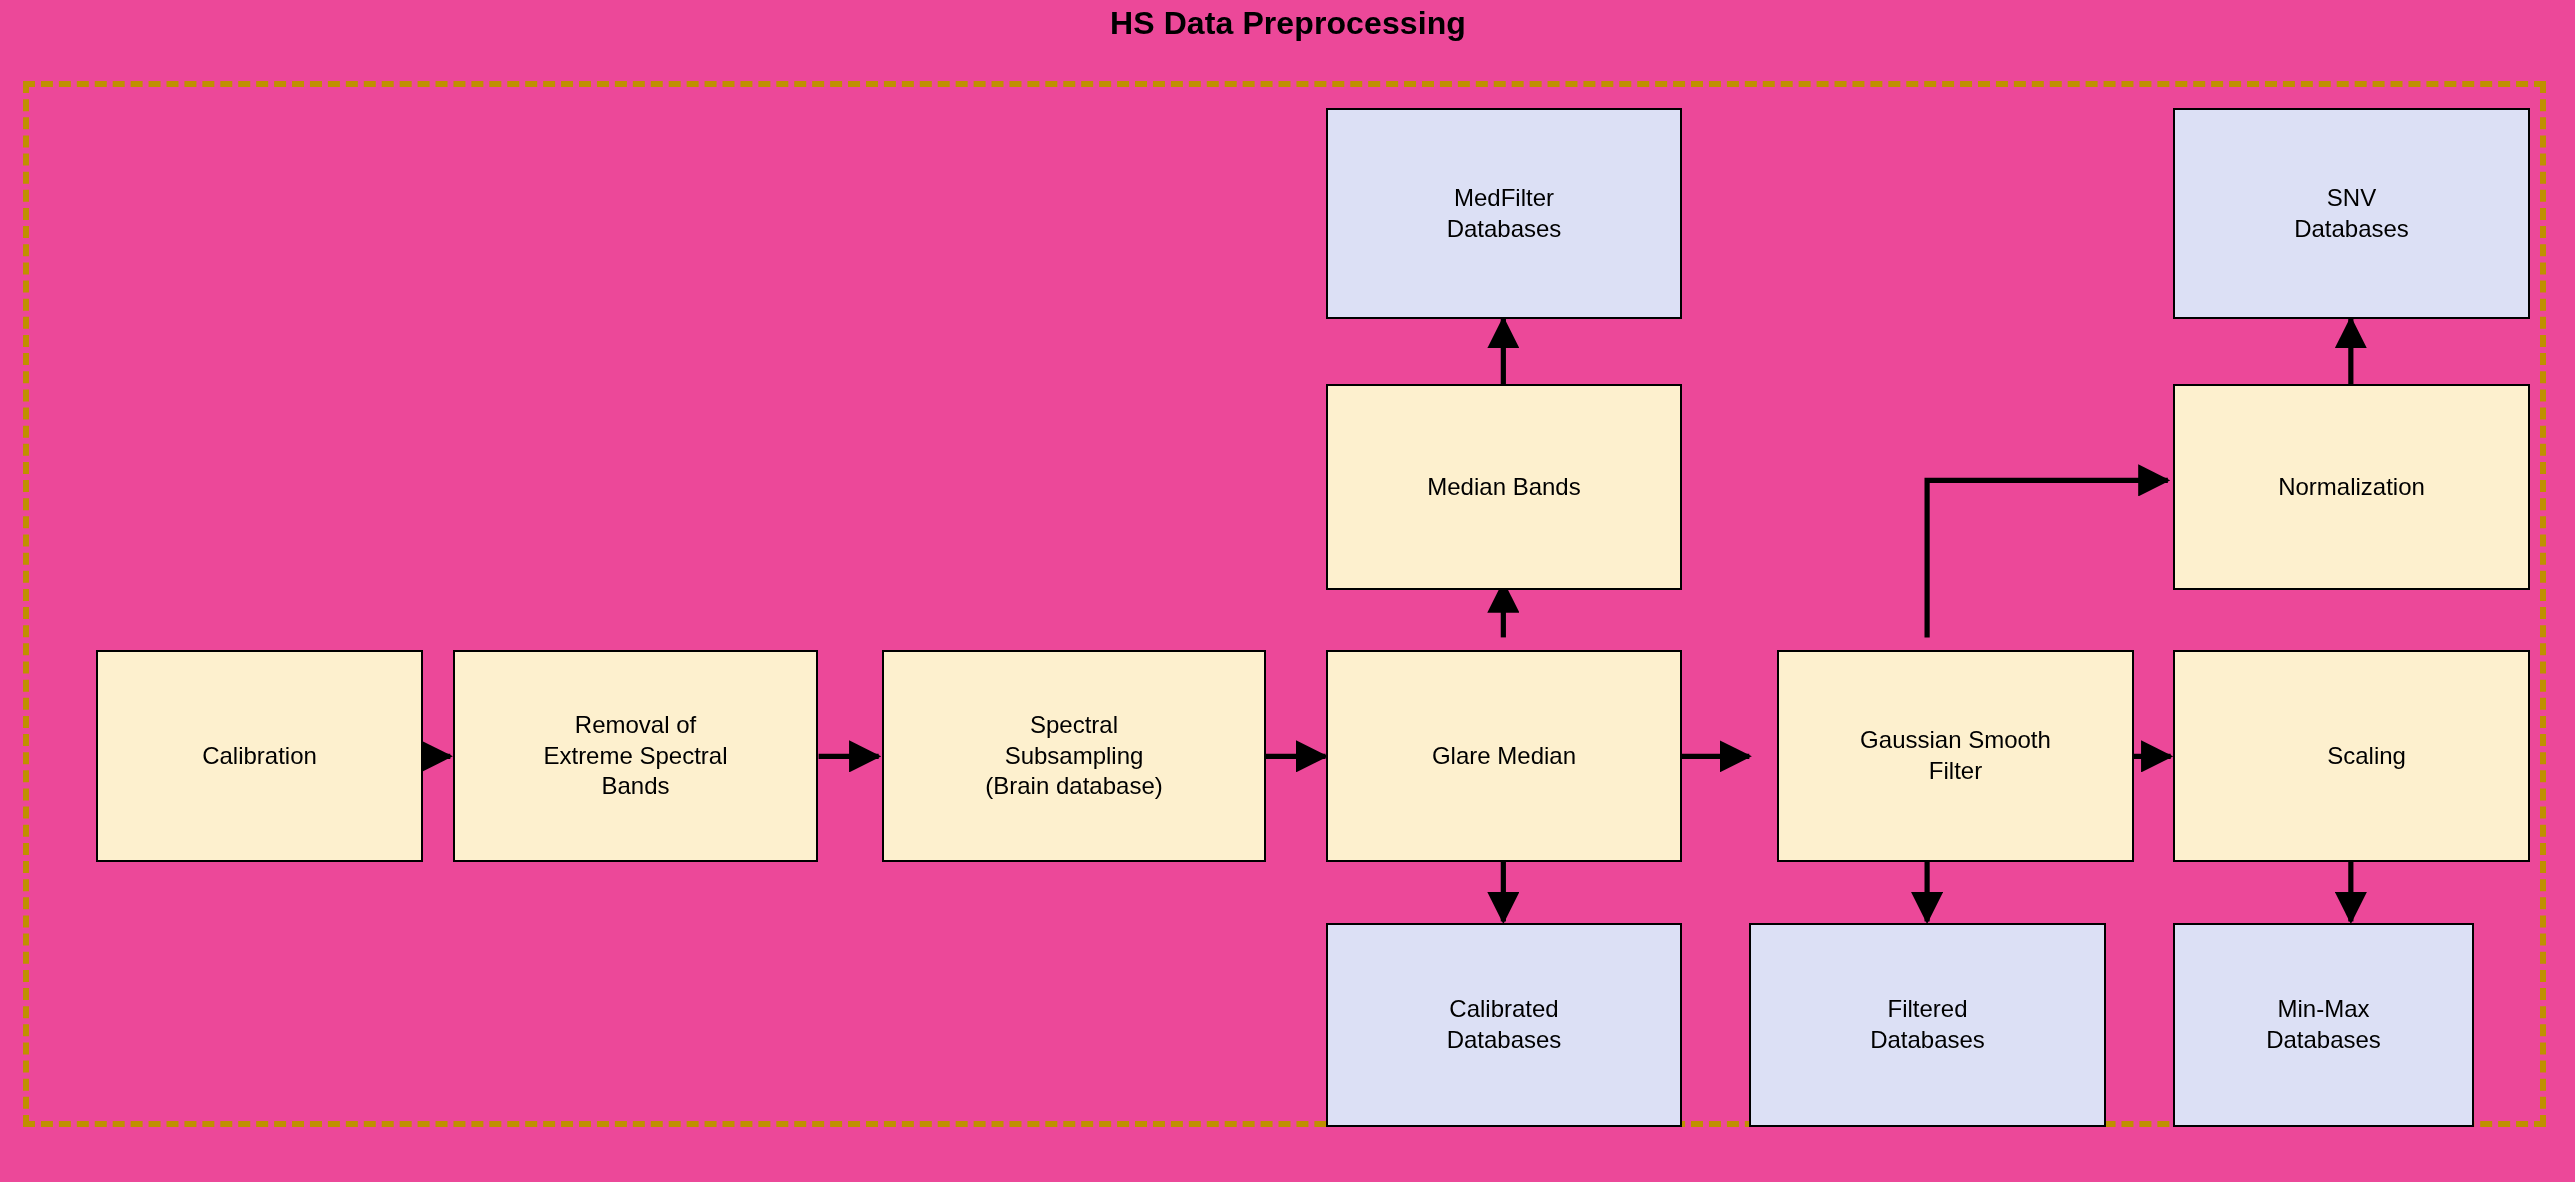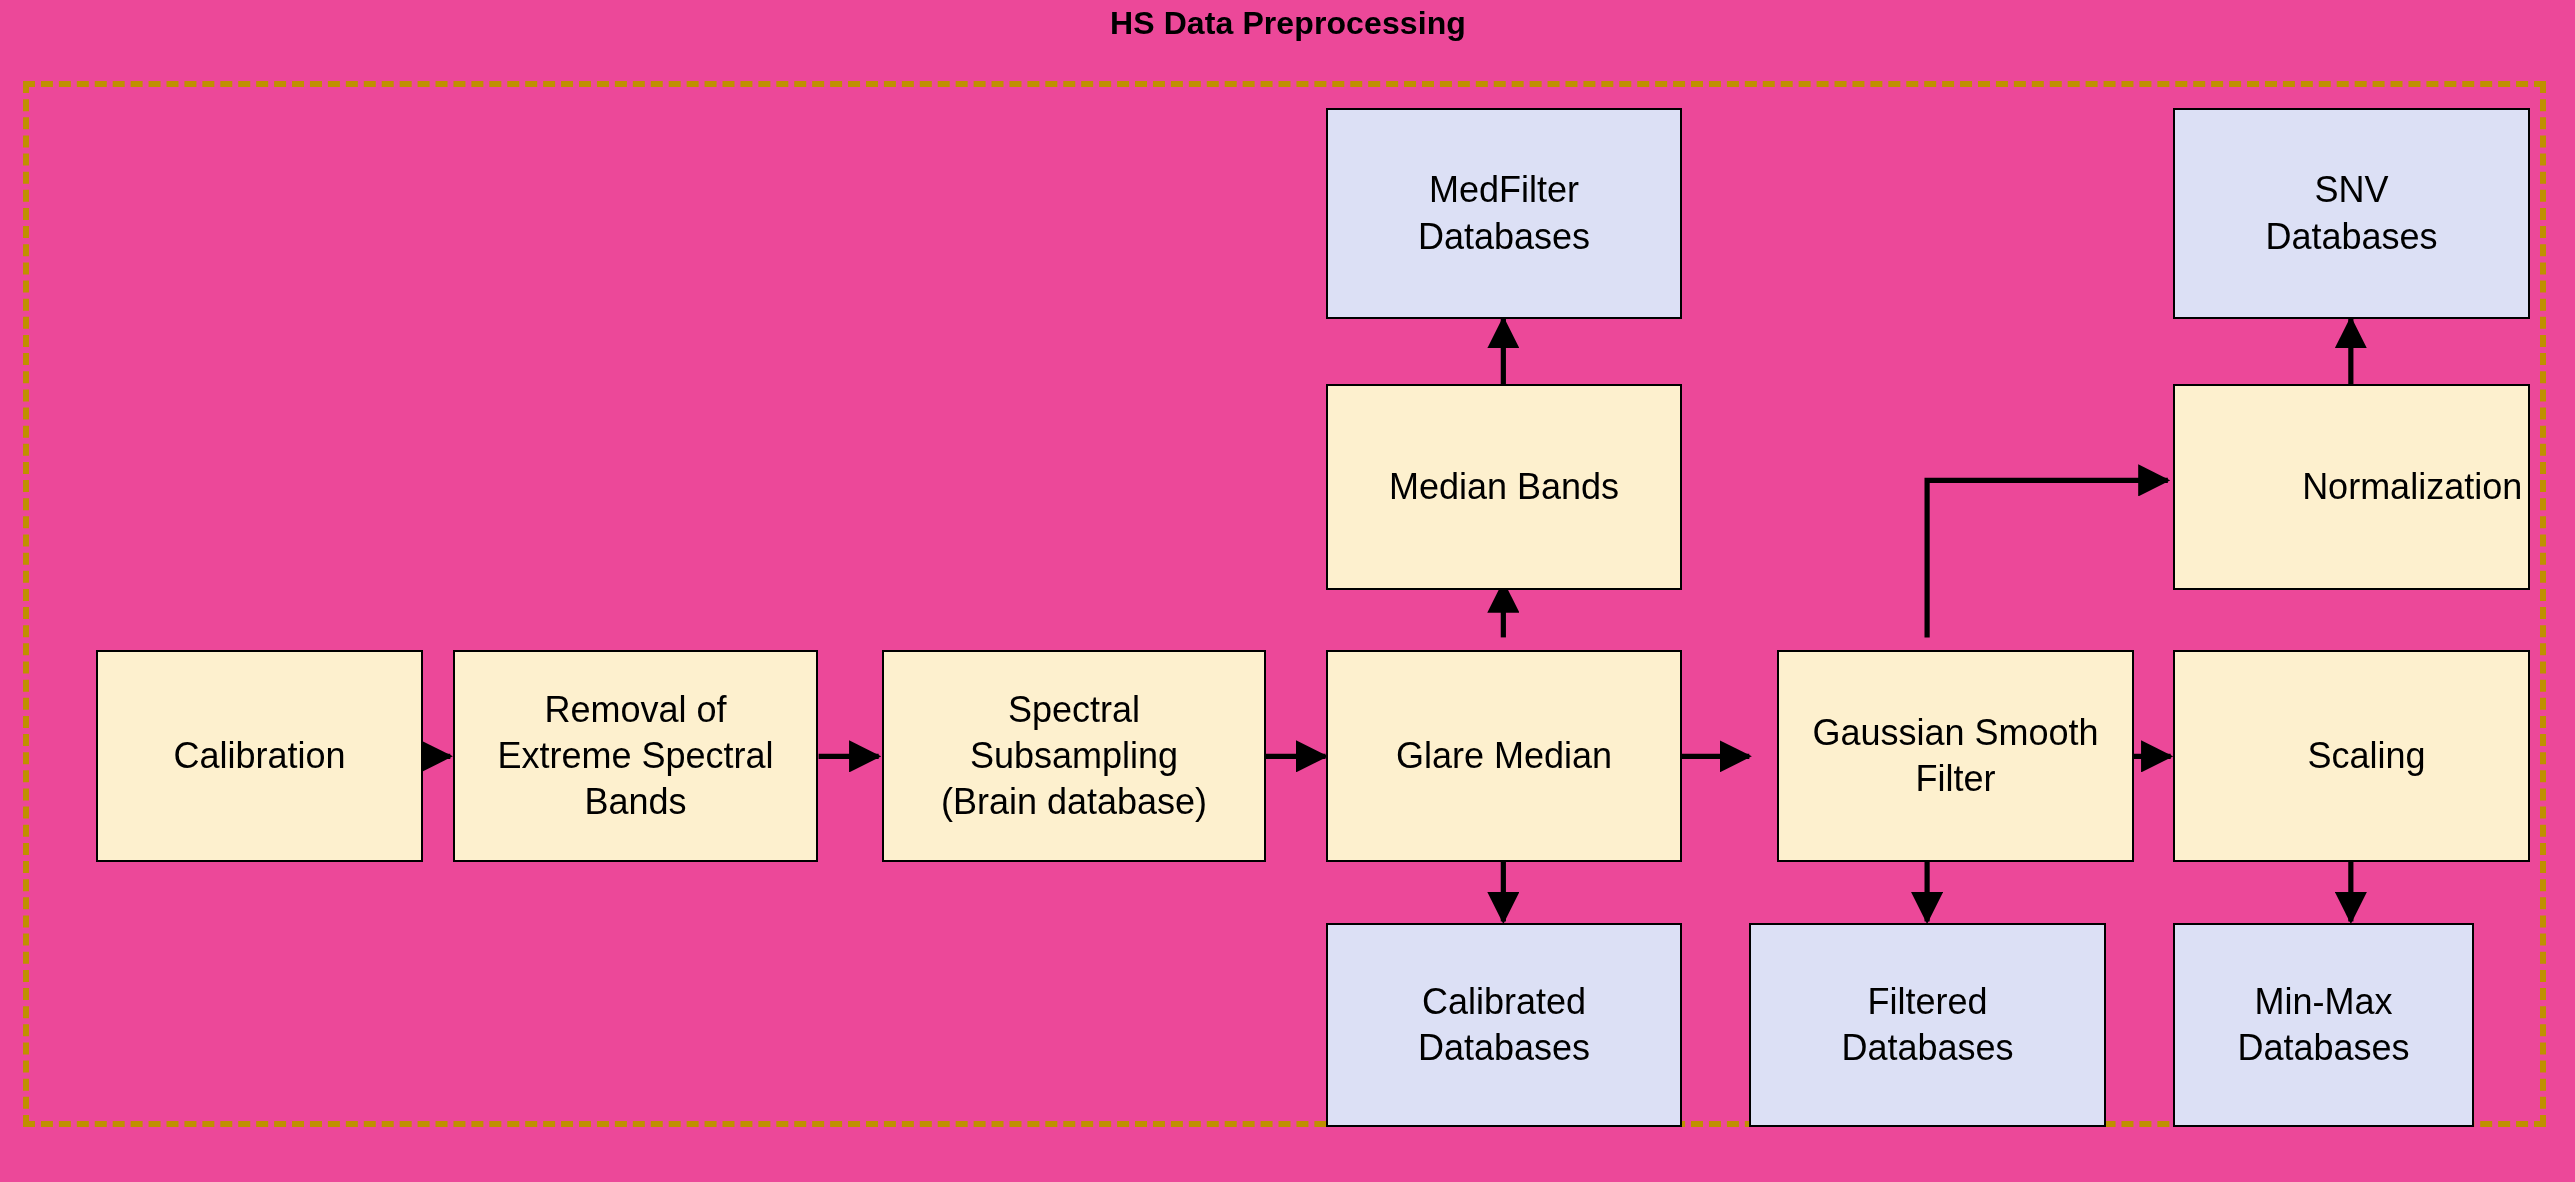--- a/index.html
+++ b/index.html
@@ -45,21 +45,21 @@
   
   .node {
     position: absolute;
     box-sizing: border-box;
     border: 2.9px solid #000000;
     display: flex;
     align-items: center;
     justify-content: center;
     text-align: center;
     color: #000000;
-    font-size: 36px;
+    font-size: 24px;
     line-height: 1.28;
     font-family: "Liberation Sans", sans-serif;
     padding: 2.3px 5.8px;
   }
   .node.process { background: #FDF0CE; }
   .node.store   { background: #DCE0F5; }
   .node span { display: block; }
 
   
   #connectors {
@@ -120,21 +120,21 @@
   </div>
 
   <div class="node store" style="left:2173px; top:108px; width:357px; height:211px;">
     <span>SNV<br>Databases</span>
   </div>
 
   <div class="node process" style="left:1326px; top:384px; width:356px; height:206px;">
     <span>Median Bands</span>
   </div>
 
-  <div class="node process" style="left:2173px; top:384px; width:357px; height:206px;justify-content:flex-end;">
+  <div class="node process" style="left:2173px; top:384px; width:357px; height:206px;">
     <span>Normalization</span>
   </div>
 
   <div class="node process" style="left:64px; top:650px; width:327px; height:212px;margin-left:32px;">
     <span>Calibration</span>
   </div>
 
   <div class="node process" style="left:453px; top:650px; width:365px; height:212px;">
     <span>Removal of<br>Extreme Spectral<br>Bands</span>
   </div>

